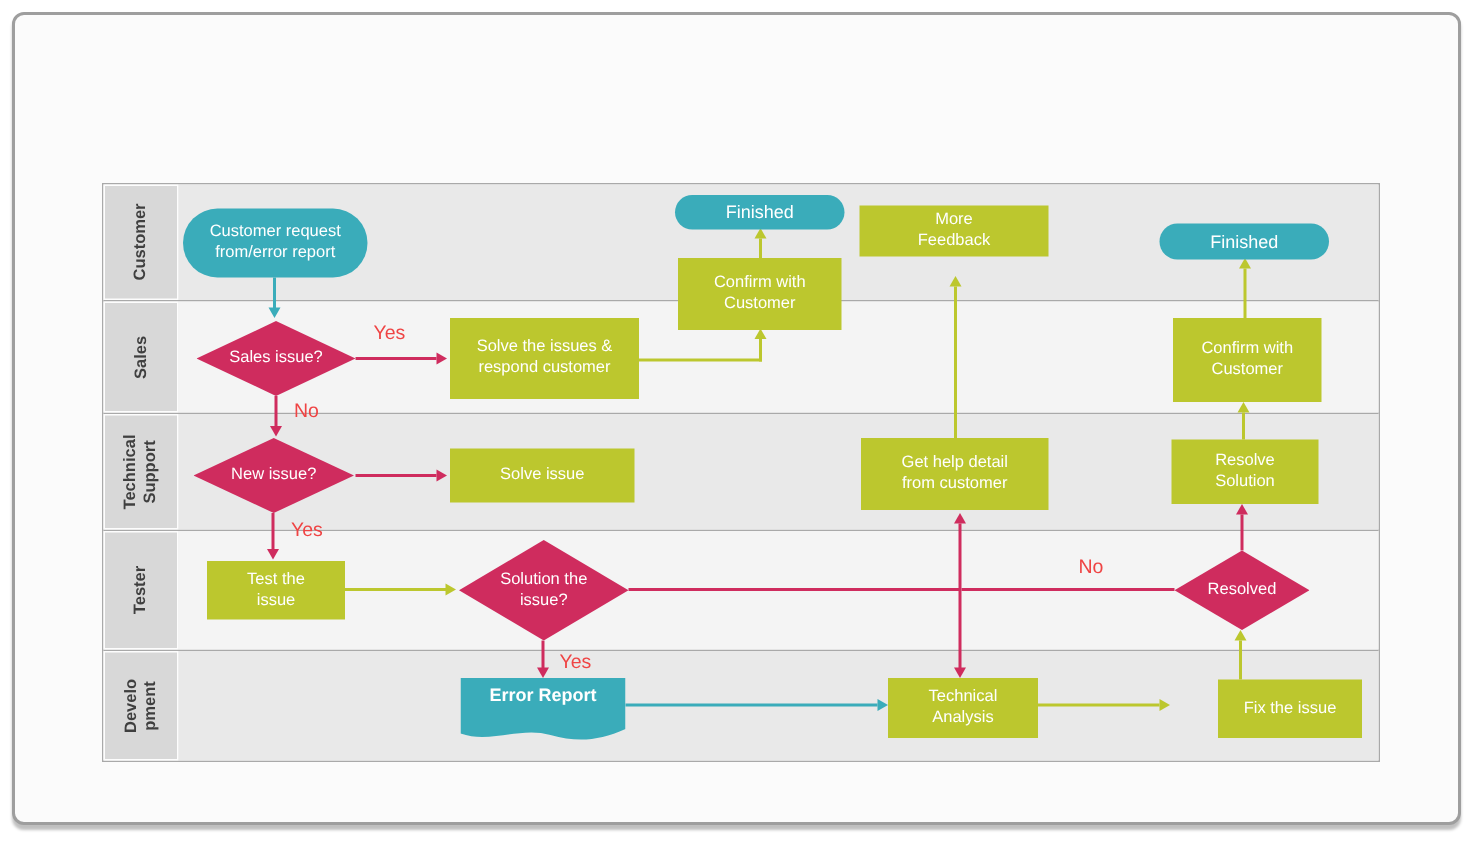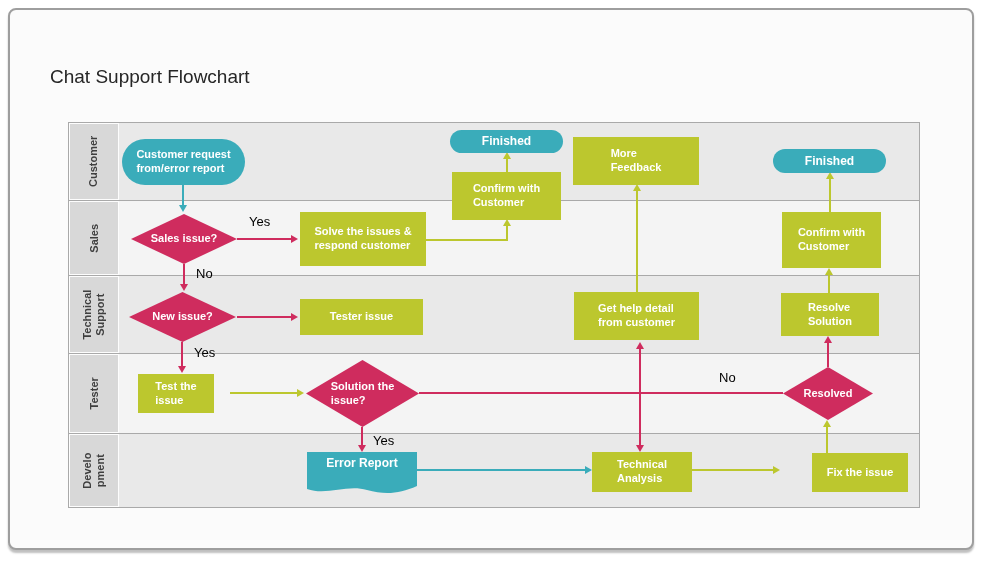--- a/index.html
+++ b/index.html
@@ -35,43 +35,42 @@
 
   
   .pinkc{color:var(--pink);} .greenc{color:var(--green);} .tealc{color:var(--teal);}
   .hline,.vline,.tri{position:absolute;}
   .hline{height:2px;background:currentColor;}
   .vline{width:2px;background:currentColor;}
   .tri{width:0;height:0;}
   .tri-up{border-left:4px solid transparent;border-right:4px solid transparent;border-bottom:7px solid currentColor;}
   .tri-down{border-left:4px solid transparent;border-right:4px solid transparent;border-top:7px solid currentColor;}
   .tri-right{border-top:4px solid transparent;border-bottom:4px solid transparent;border-left:7px solid currentColor;}
-  .edge-label{position:absolute;font-size:13px;color:#000000;white-space:nowrap;}
+  .edge-label{position:absolute;font-size:13px;color:#ef4444;white-space:nowrap;}
 
   
   .node{position:absolute;display:flex;align-items:center;justify-content:center;
-    color:#fff;font-weight:bold;font-size:11px;line-height:1.25;
+    color:#fff;font-weight:normal;font-size:11px;text-align:center;line-height:1.25;
     white-space:pre-line;}
   .n-green{background:var(--green);}
   .n-teal{background:var(--teal);}
   .stadium{border-radius:999px;}
   .diamond{background:var(--pink);clip-path:polygon(50% 0,100% 50%,50% 100%,0 50%);}
   .fin{font-size:12px;}
   .doc-shape{position:absolute;}
   .doc-shape svg{position:absolute;left:0;top:0;}
   .doc-shape .doc-text{position:absolute;left:0;top:4px;width:100%;text-align:center;
     color:#fff;font-weight:bold;font-size:12px;}
 </style>
 </head>
 <body>
 
 <div id="app">
   <div class="slide-frame"></div>
 
-  <div class="subtitle">Chat Support Flowchart</div>
 
   <div class="chart">
     <div class="lane lane-dark" style="height:78px">
       <div class="lane-label">
         <div class="vtext">
             <span>Customer</span>
           </div>
       </div>
       <div class="lane-content"></div>
     </div>
@@ -211,35 +210,35 @@
       <div class="tri tri-up" style="left:633px;top:184px"></div>
       </div>
   </div>
 
   <div>
     <div class="node n-teal stadium" style="left:122px;top:139px;width:123px;height:46px">Customer request
 from/error report</div>
     <div class="node n-teal stadium fin" style="left:450px;top:130px;width:113px;height:23px">Finished</div>
     <div class="node n-green" style="left:452px;top:172px;width:109px;height:48px">Confirm with
 Customer</div>
-    <div class="node n-green" style="left:573px;top:137px;width:126px;height:48px">More
+    <div class="node n-green" style="left:573px;top:137px;width:126px;height:34px">More
 Feedback</div>
     <div class="node n-teal stadium fin" style="left:773px;top:149px;width:113px;height:24px">Finished</div>
     <div class="node n-green" style="left:782px;top:212px;width:99px;height:56px">Confirm with
 Customer</div>
     <div class="node diamond" style="left:131px;top:214px;width:106px;height:50px">Sales issue?</div>
     <div class="node n-green" style="left:300px;top:212px;width:126px;height:54px">Solve the issues &amp;
 respond customer</div>
     <div class="node diamond" style="left:129px;top:292px;width:107px;height:50px">New issue?</div>
-    <div class="node n-green" style="left:300px;top:299px;width:123px;height:36px">Tester issue</div>
+    <div class="node n-green" style="left:300px;top:299px;width:123px;height:36px">Solve issue</div>
     <div class="node n-green" style="left:574px;top:292px;width:125px;height:48px">Get help detail
 from customer</div>
     <div class="node n-green" style="left:781px;top:293px;width:98px;height:43px">Resolve
 Solution</div>
-    <div class="node n-green" style="left:138px;top:374px;width:76px;height:39px">Test the
+    <div class="node n-green" style="left:138px;top:374px;width:92px;height:39px">Test the
 issue</div>
     <div class="node diamond" style="left:306px;top:360px;width:113px;height:67px">Solution the
 issue?</div>
     <div class="node diamond" style="left:783px;top:367px;width:90px;height:53px">Resolved</div>
     <div class="doc-shape" style="left:307px;top:452px;width:110px;height:44px">
       <svg width="110" height="44" viewBox="0 0 110 44">
         <path d="M0 0 H110 V34 C92 42 78 43 60 38 C40 32 20 44 0 37 Z" fill="var(--teal)"></path>
       </svg>
       <span class="doc-text">Error Report</span>
     </div>

